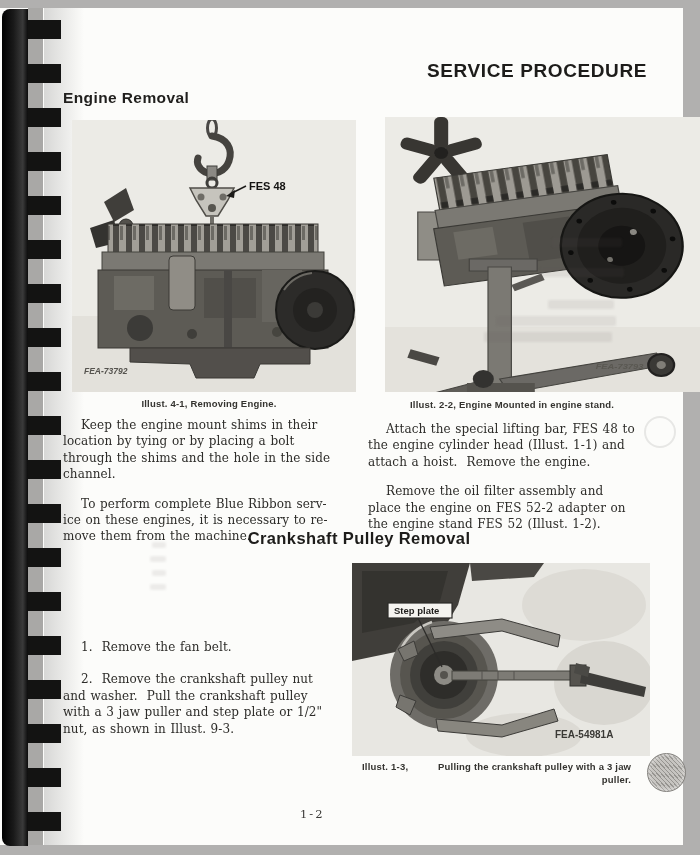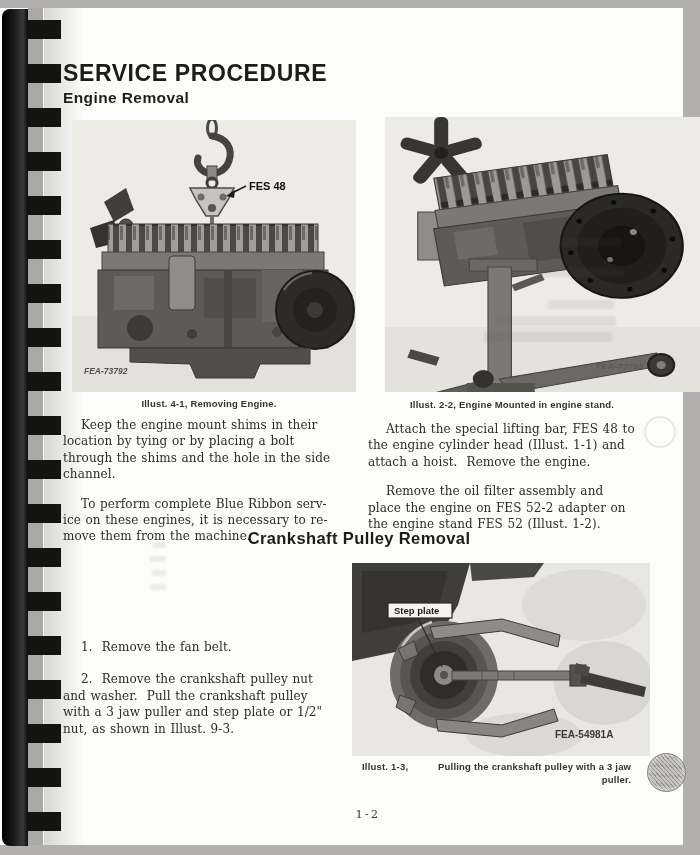--- a/index.html
+++ b/index.html
@@ -10,40 +10,40 @@
     background:linear-gradient(90deg,rgba(120,120,120,.28),rgba(120,120,120,0));}
   
   .binding-spine{position:absolute;left:2px;top:9px;bottom:9px;width:26px;
     background:linear-gradient(90deg,#000 0%,#1a1a1a 45%,#3a3a3a 80%,#0c0c0c 100%);
     border-radius:8px 0 0 8px;}
   .binding-rings{position:absolute;left:28px;top:8px;bottom:10px;width:15px;
     background:repeating-linear-gradient(180deg,#a9a8a6 0 12px,rgba(0,0,0,0) 12px 31px,#a9a8a6 31px 44px);}
   .binding-teeth{position:absolute;left:28px;top:8px;bottom:10px;width:33px;
     background:repeating-linear-gradient(180deg,rgba(0,0,0,0) 0 12px,#131312 12px 31px,rgba(0,0,0,0) 31px 44px);}
   
-  .h1{position:absolute;left:63px;top:60px;width:584px;text-align:left;
-    font-weight:bold;font-size:23px;letter-spacing:.6px;color:#1d1c1a;}
+  .h1{position:absolute;left:63px;top:60px;width:584px;text-align:right;
+    font-weight:bold;font-size:19px;letter-spacing:.6px;color:#1d1c1a;}
   .h2{position:absolute;left:63px;top:89px;width:584px;text-align:left;
     font-weight:bold;font-size:15.5px;letter-spacing:.4px;color:#201f1d;}
   .h3{position:absolute;left:63px;top:529px;width:592px;text-align:center;
     font-weight:bold;font-size:16.5px;letter-spacing:.4px;color:#1d1c1a;}
   .caption{position:absolute;font-size:9.5px;font-weight:bold;color:#34332f;text-align:center;letter-spacing:.2px;}
   .cap1{left:63px;top:398px;width:292px;}
   .cap2{left:368px;top:399px;width:288px;}
   .cap3{left:362px;top:761px;width:292px;display:flex;text-align:right;}
   .cap3 .cap-label{flex:0 0 auto;margin-right:7px;}
   .cap3 .cap-text{width:216px;line-height:12.5px;}
   .col{position:absolute;font-family:"DejaVu Serif","Liberation Serif",serif;
     font-size:12px;line-height:16.4px;color:#2d2c29;letter-spacing:.1px;word-spacing:.6px;}
   .col p{margin:0 0 13px 0;text-indent:18px;white-space:pre-wrap;}
   .leftcol{left:63px;top:417px;width:298px;}
   .rightcol{left:368px;top:421px;width:290px;}
   .stepscol{left:63px;top:607px;width:292px;margin-top:32px;}
   .stepscol p{margin:0 0 16px 0;}
-  .pagenum{position:absolute;left:300px;top:807px;width:80px;text-align:right;
+  .pagenum{position:absolute;left:300px;top:807px;width:80px;text-align:left;
     font-family:"DejaVu Serif",serif;font-size:11.5px;letter-spacing:2px;color:#3a3936;}
   
   .fig{position:absolute;}
   .fig1{left:72px;top:120px;width:284px;height:272px;}
   .fig2{left:385px;top:117px;width:316px;height:275px;}
   .fig3{left:352px;top:563px;width:298px;height:193px;}
   .fig svg{display:block;width:100%;height:100%;}
   
   .smudge{position:absolute;background:rgba(95,93,88,.10);filter:blur(1.1px);border-radius:2px;z-index:5;}
   .ring-mark{position:absolute;left:644px;top:416px;width:28px;height:28px;border-radius:50%;

